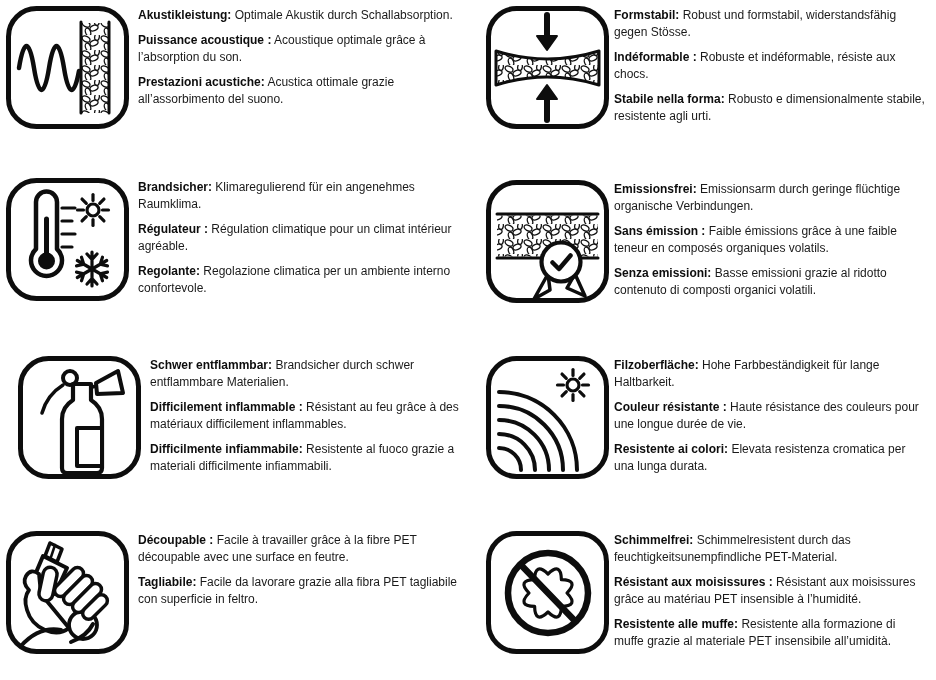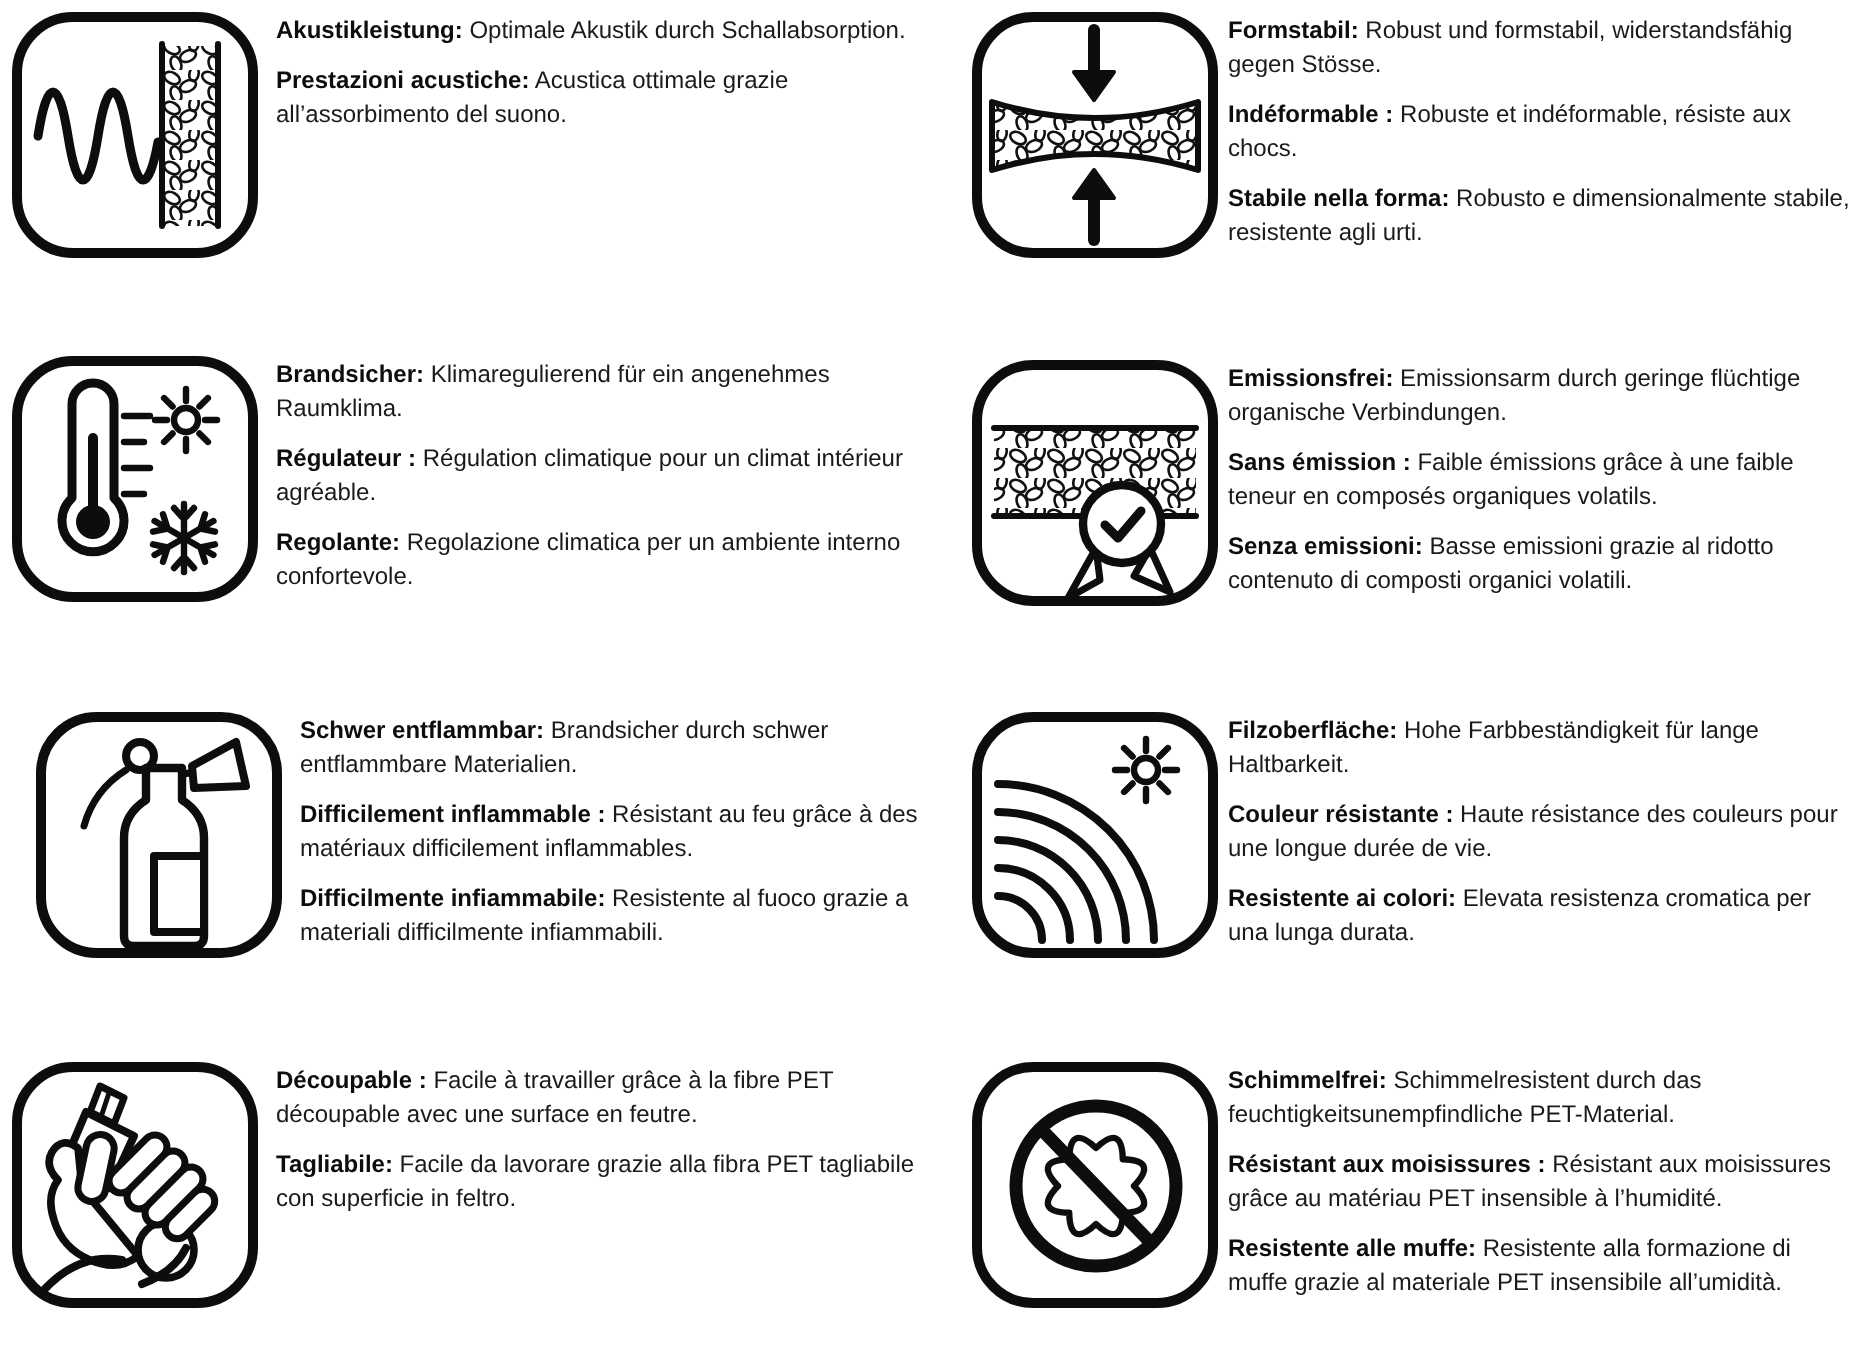--- a/index.html
+++ b/index.html
@@ -41,20 +41,21 @@
           <rect x="3.5" y="3.5" width="118" height="118" rx="28" stroke-width="5"></rect>
           <rect x="77" y="18" width="26" height="90" fill="url(#pa)" stroke="none"></rect>
           <line x1="76" y1="17" x2="76" y2="108" stroke-width="3"></line>
           <line x1="104" y1="17" x2="104" y2="108" stroke-width="3"></line>
           <path stroke-width="4.5" d="M14 63 Q17.5 41 21.5 41 Q25.5 41 29 63 Q32.5 85 36.5 85 Q40.5 85 44 63 Q47.5 41 51.5 41 Q55.5 41 59 63 Q62.5 85 66.5 85 Q70.5 85 74 66"></path>
         </g>
       </svg>
     </div>
     <div class="text-col">
       <p class="para"><span class="lbl">Akustikleistung:</span><span> Optimale Akustik durch Schallabsorption.</span></p>
+      <p class="para"><span class="lbl">Puissance acoustique :</span><span> Acoustique optimale grâce à l’absorption du son.</span></p>
       <p class="para"><span class="lbl">Prestazioni acustiche:</span><span> Acustica ottimale grazie all’assorbimento del suono.</span></p>
     </div>
   </div>
 
   <div class="tile col-right" id="t1">
     <div class="icon-box">
       <svg viewBox="0 0 125 125">
         <defs>
           <pattern id="pb" width="19" height="15" patternUnits="userSpaceOnUse">
             <g fill="none" stroke="#111" stroke-width="1.3">

